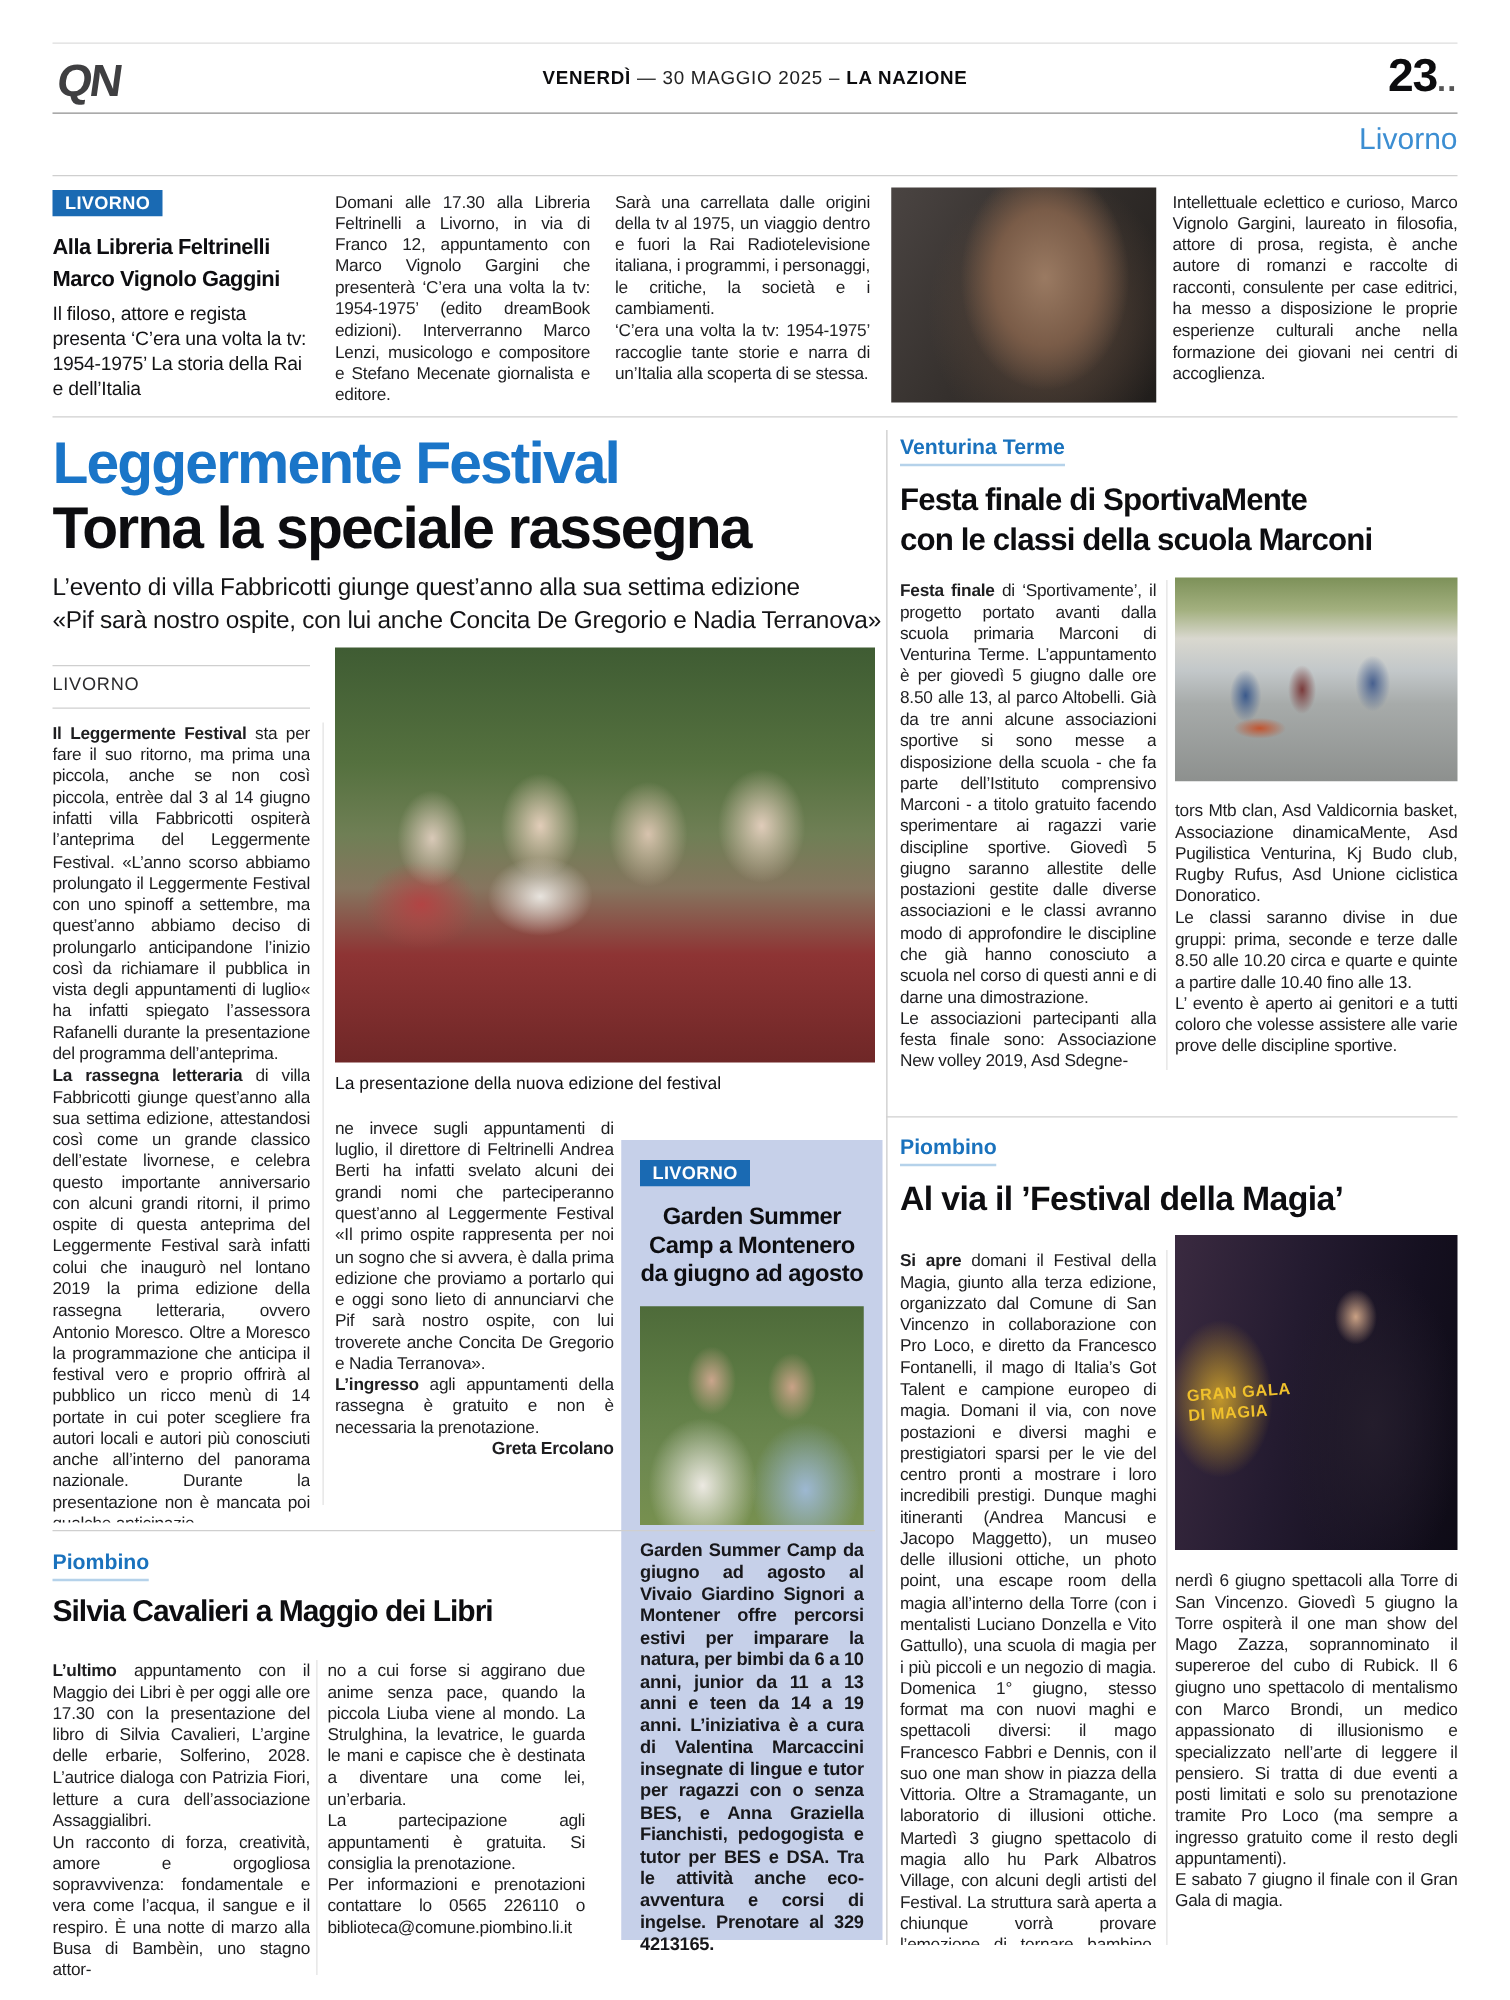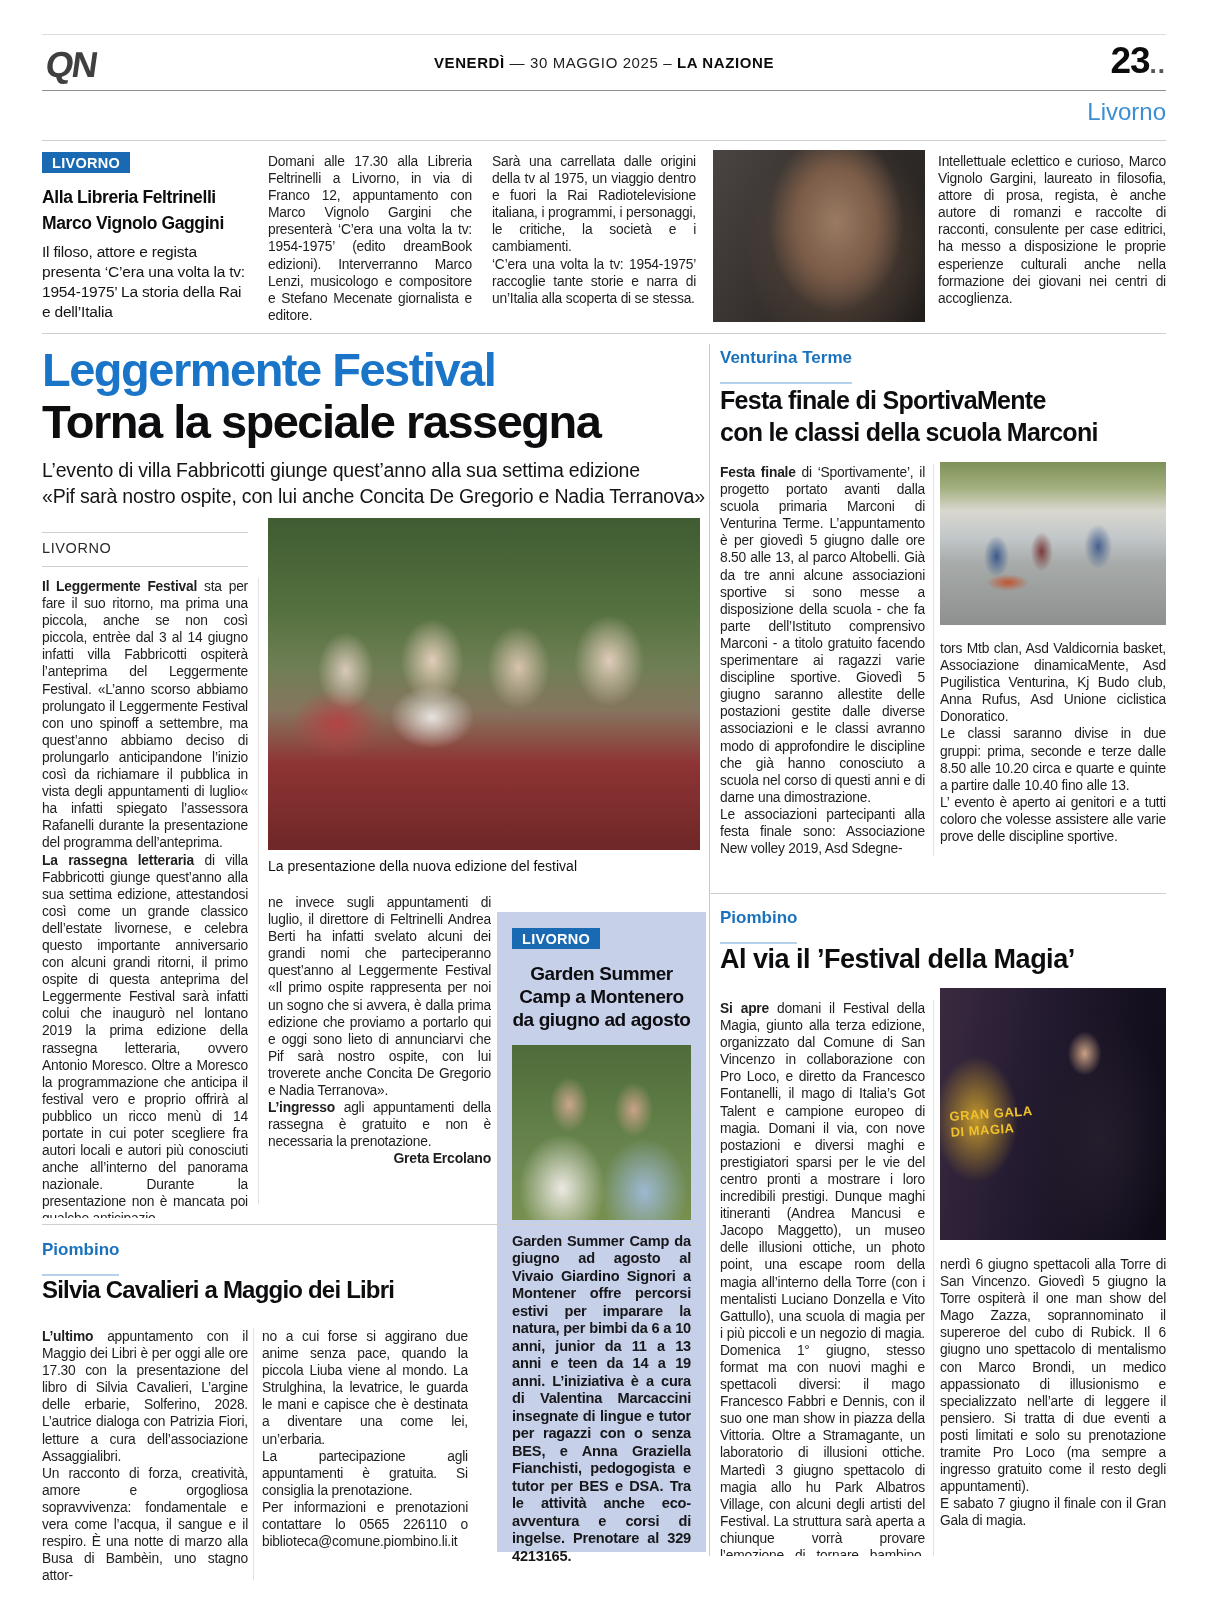--- a/index.html
+++ b/index.html
@@ -16,21 +16,21 @@
   .dateline{width:100%;text-align:center;font-size:15px;letter-spacing:.6px;color:#222;}
   .dateline b{color:#0c0c0e;}
   .pagenum{font-weight:800;font-size:37px;color:#0c0c0e;letter-spacing:-1px;}
   .pagedots{font-weight:800;font-size:26px;color:#555;letter-spacing:1px;}
   .sectionname{font-size:24px;color:#3c8ed2;}
 
   
   .tag{display:inline-block;background:#1a6ab3;color:#fff;font-weight:700;font-size:14.5px;
        padding:3px 10px 2px;letter-spacing:.3px;}
   .bluekicker{display:inline-block;color:#1a72bd;font-size:17px;font-weight:600;
-       border-bottom:2px solid #b5d2ea;padding-bottom:14px;}
+       border-bottom:2px solid #b5d2ea;padding-bottom:3px;}
   .kickerline{font-size:14.5px;letter-spacing:.6px;color:#2a2a2c;}
 
   
   .h-sm{font-weight:800;font-size:17.5px;letter-spacing:-.4px;line-height:1.5;color:#0d0d10;white-space:nowrap;}
   .h-xl{font-weight:800;font-size:47px;letter-spacing:-1.5px;line-height:1.02;color:#0d0d10;white-space:nowrap;}
   .h-xl.blue{color:#1a75c8;}
   .h-md{font-weight:800;font-size:25px;letter-spacing:-.7px;line-height:1.28;color:#0d0d10;white-space:nowrap;}
   .h-md2{font-weight:800;font-size:27px;letter-spacing:-.5px;color:#0d0d10;white-space:nowrap;}
   .h-md3{font-weight:800;font-size:24px;letter-spacing:-.8px;color:#0d0d10;white-space:nowrap;}
   .deck{font-size:19.5px;line-height:1.32;color:#141416;letter-spacing:-.2px;}
@@ -187,21 +187,21 @@
     <div class="h-md">Festa finale di SportivaMente</div>
     <div class="h-md">con le classi della scuola Marconi</div>
   </div>
   <div class="abs bt" style="top:464px;left:720px;width:205px;height:420px;">
     <p><span class="lead">Festa finale</span><span> di ‘Sportivamente’, il progetto portato avanti dalla scuola primaria Marconi di Venturina Terme. L’appuntamento è per giovedì 5 giugno dalle ore 8.50 alle 13, al parco Altobelli. Già da tre anni alcune associazioni sportive si sono messe a disposizione della scuola - che fa parte dell’Istituto comprensivo Marconi - a titolo gratuito facendo sperimentare ai ragazzi varie discipline sportive. Giovedì 5 giugno saranno allestite delle postazioni gestite dalle diverse associazioni e le classi avranno modo di approfondire le discipline che già hanno conosciuto a scuola nel corso di questi anni e di darne una dimostrazione.</span></p>
     <p>Le associazioni partecipanti alla festa finale sono: Associazione New volley 2019, Asd Sdegne-</p>
   </div>
   <div class="vrule soft abs" style="top:464px;left:933px;height:392px;"></div>
   <div class="photo ph-sport" style="top:462px;left:940px;width:226px;height:163px;"></div>
   <div class="abs bt" style="top:640px;left:940px;width:226px;height:230px;">
-    <p>tors Mtb clan, Asd Valdicornia basket, Associazione dinamicaMente, Asd Pugilistica Venturina, Kj Budo club, Anna Rufus, Asd Unione ciclistica Donoratico.</p>
+    <p>tors Mtb clan, Asd Valdicornia basket, Associazione dinamicaMente, Asd Pugilistica Venturina, Kj Budo club, Rugby Rufus, Asd Unione ciclistica Donoratico.</p>
     <p>Le classi saranno divise in due gruppi: prima, seconde e terze dalle 8.50 alle 10.20 circa e quarte e quinte a partire dalle 10.40 fino alle 13.</p>
     <p>L’ evento è aperto ai genitori e a tutti coloro che volesse assistere alle varie prove delle discipline sportive.</p>
   </div>
 
   <div class="hrule abs" style="top:893px;left:709px;width:457px;"></div>
   <div class="abs" style="top:908px;left:720px;">
     <span class="bluekicker">Piombino</span>
   </div>
   <div class="abs h-md2" style="top:944px;left:720px;">Al via il ’Festival della Magia’</div>
   <div class="abs bt" style="top:1000px;left:720px;width:205px;height:556px;">

